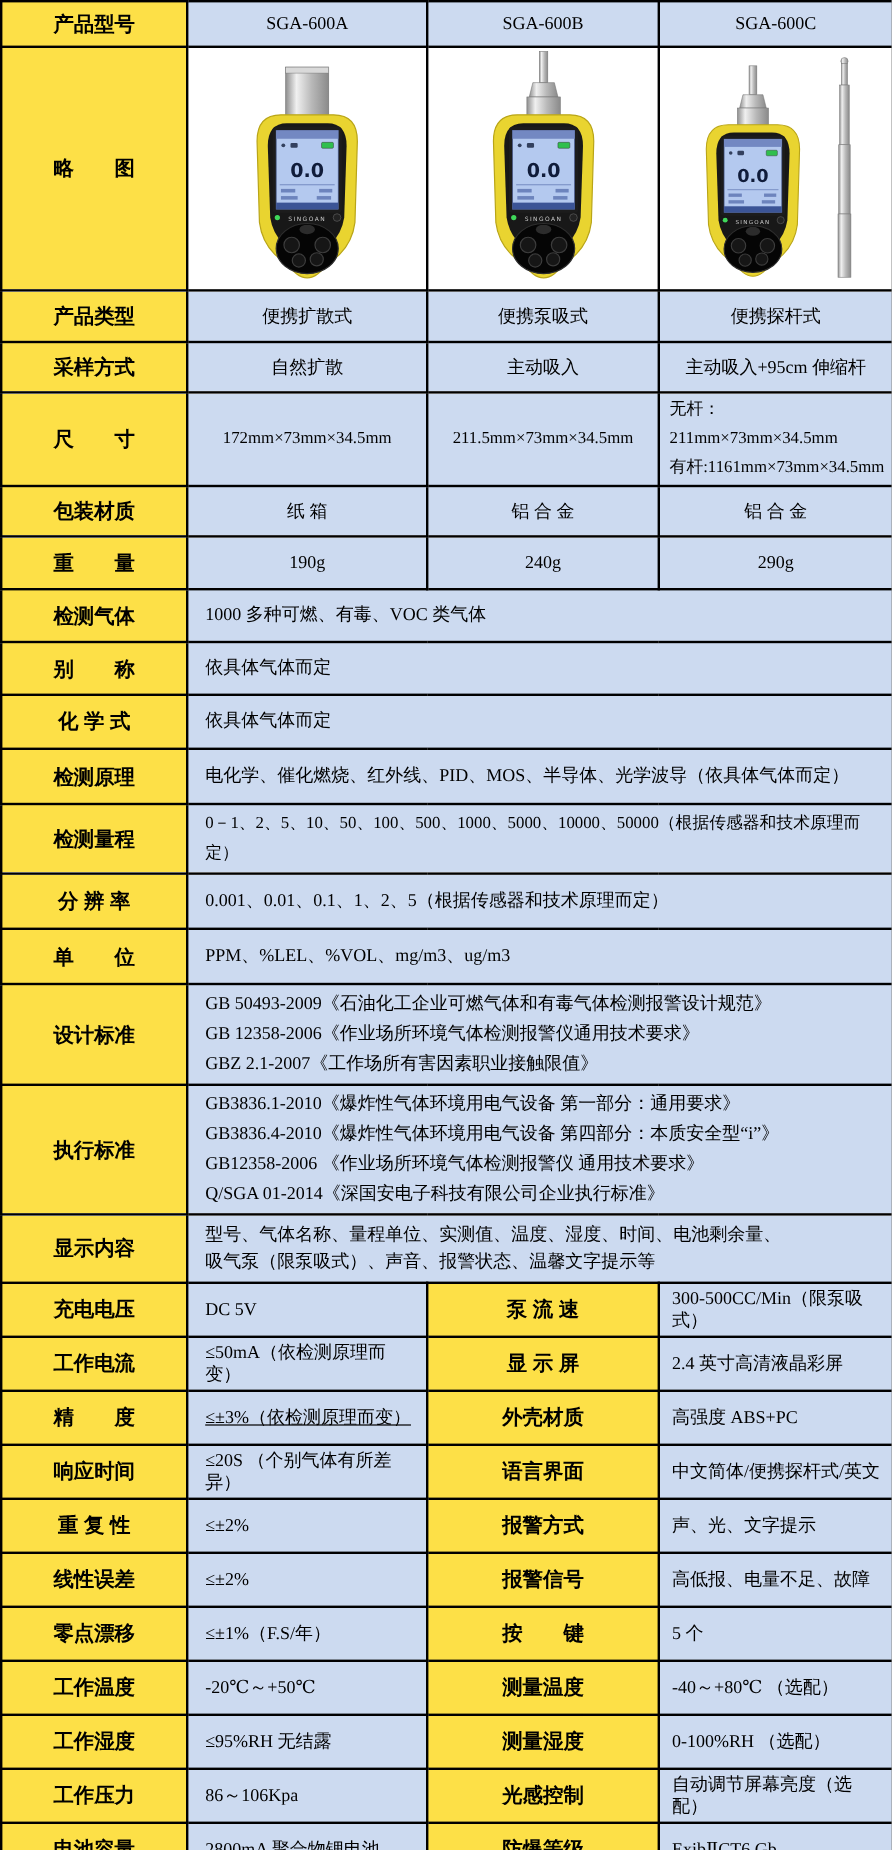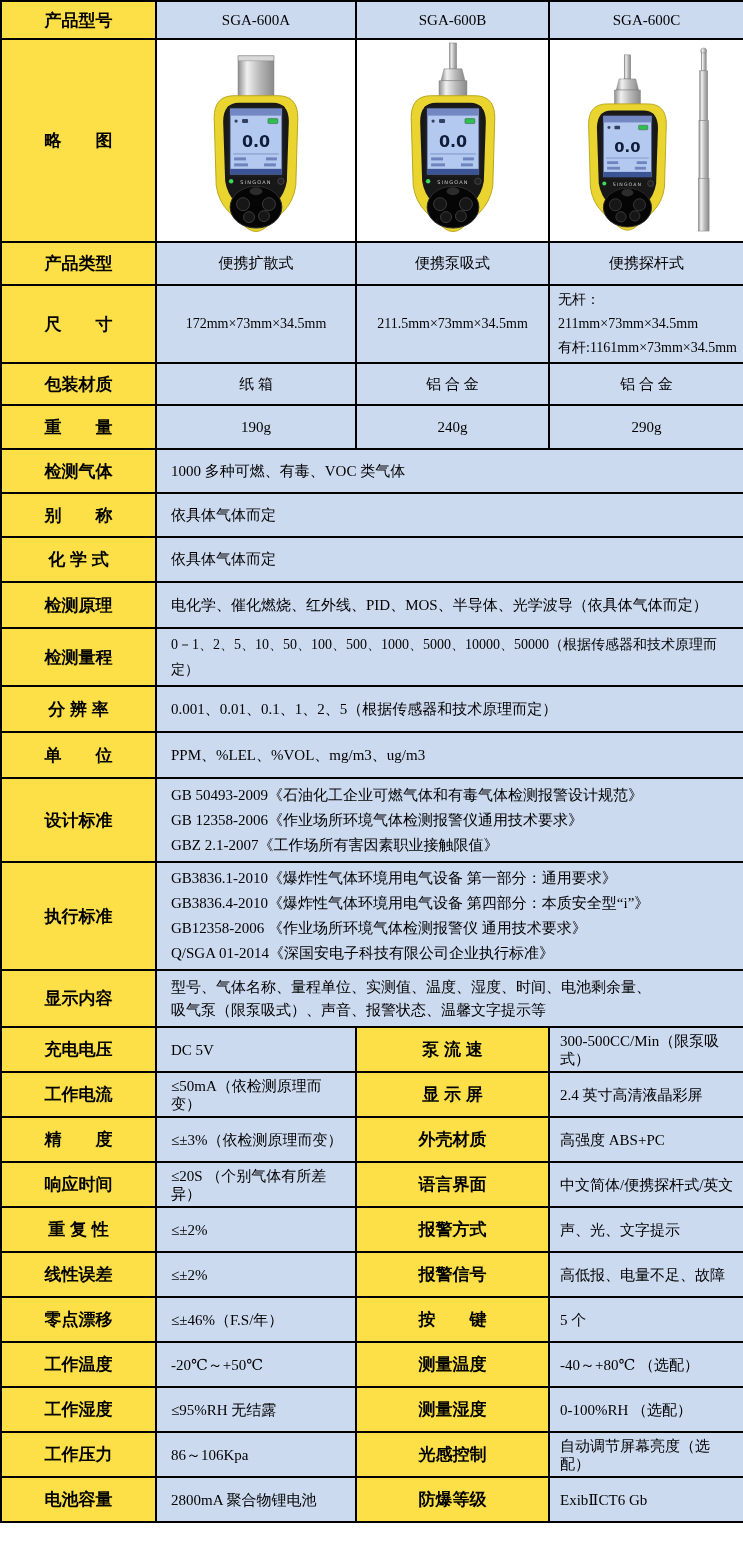--- a/index.html
+++ b/index.html
@@ -192,20 +192,26 @@
       </svg>
     </td>
   </tr>
 
   <tr class="h37">
     <th>产品类型</th>
     <td class="cv">便携扩散式</td>
     <td class="cv">便携泵吸式</td>
     <td class="cv">便携探杆式</td>
   </tr>
+  <tr class="h36">
+    <th>采样方式</th>
+    <td class="cv">自然扩散</td>
+    <td class="cv">主动吸入</td>
+    <td class="cv">主动吸入+95cm 伸缩杆</td>
+  </tr>
   <tr class="h53">
     <th>尺　　寸</th>
     <td class="cv dim">172mm×73mm×34.5mm</td>
     <td class="cv dim">211.5mm×73mm×34.5mm</td>
     <td class="cv dim pre" style="text-align:left;padding-left:8px;line-height:24px;">无杆：211mm×73mm×34.5mm
 有杆:1161mm×73mm×34.5mm</td>
   </tr>
   <tr class="h36">
     <th>包装材质</th>
     <td class="cv">纸 箱</td>
@@ -273,21 +279,21 @@
     <td class="lv" style="line-height:18px;padding-left:10px;margin-left:20px;">300-500CC/Min（限泵吸式）</td>
   </tr>
   <tr class="h37">
     <th>工作电流</th>
     <td class="lv" style="line-height:18px;">≤50mA（依检测原理而变）</td>
     <th>显 示 屏</th>
     <td class="lv" style="line-height:18px;padding-left:10px;">2.4 英寸高清液晶彩屏</td>
   </tr>
   <tr class="h37">
     <th>精　　度</th>
-    <td class="lv" style="line-height:18px;">≤±3%（依检测原理而变）</td>
+    <td class="lv" style="line-height:18px;text-decoration:underline;">≤±3%（依检测原理而变）</td>
     <th>外壳材质</th>
     <td class="lv" style="line-height:18px;padding-left:10px;">高强度 ABS+PC</td>
   </tr>
   <tr class="h37">
     <th>响应时间</th>
     <td class="lv" style="line-height:18px;">≤20S （个别气体有所差异）</td>
     <th>语言界面</th>
     <td class="lv" style="line-height:18px;padding-left:10px;">中文简体/便携探杆式/英文</td>
   </tr>
   <tr class="h37">
@@ -297,21 +303,21 @@
     <td class="lv" style="line-height:18px;padding-left:10px;">声、光、文字提示</td>
   </tr>
   <tr class="h37">
     <th>线性误差</th>
     <td class="lv" style="line-height:18px;">≤±2%</td>
     <th>报警信号</th>
     <td class="lv" style="line-height:18px;padding-left:10px;">高低报、电量不足、故障</td>
   </tr>
   <tr class="h37">
     <th>零点漂移</th>
-    <td class="lv" style="line-height:18px;">≤±46%（F.S/年）</td>
+    <td class="lv" style="line-height:18px;">≤±1%（F.S/年）</td>
     <th>按　　键</th>
     <td class="lv" style="line-height:18px;padding-left:10px;">5 个</td>
   </tr>
   <tr class="h37">
     <th>工作温度</th>
     <td class="lv" style="line-height:18px;">-20℃～+50℃</td>
     <th>测量温度</th>
     <td class="lv" style="line-height:18px;padding-left:10px;">-40～+80℃ （选配）</td>
   </tr>
   <tr class="h37">

